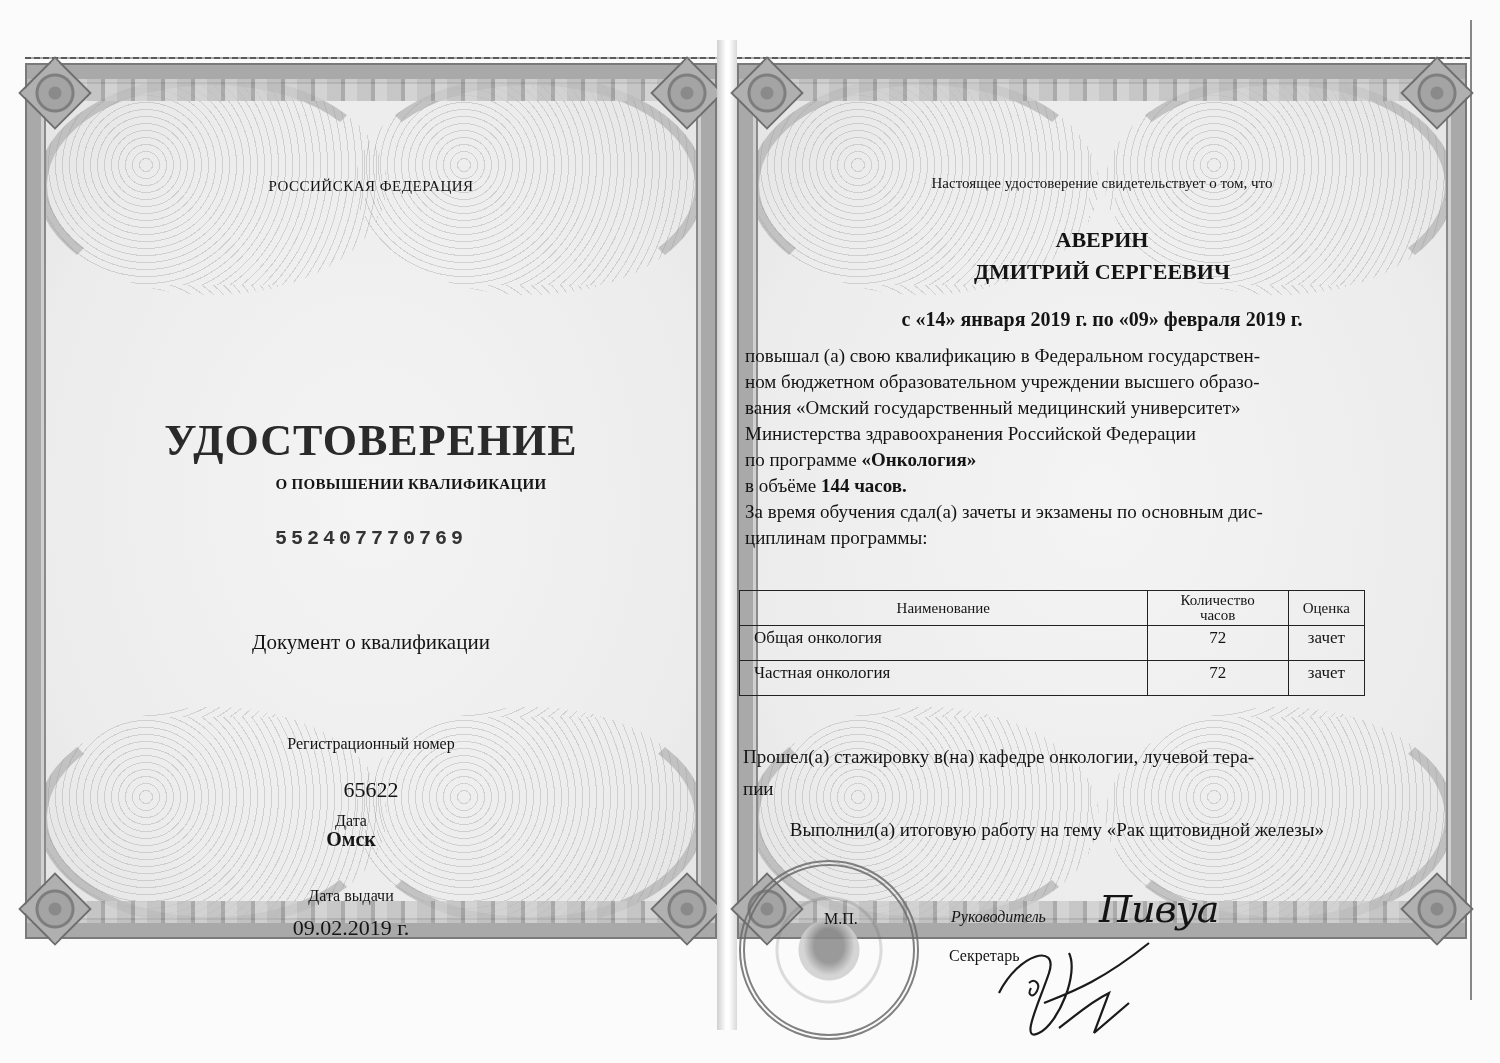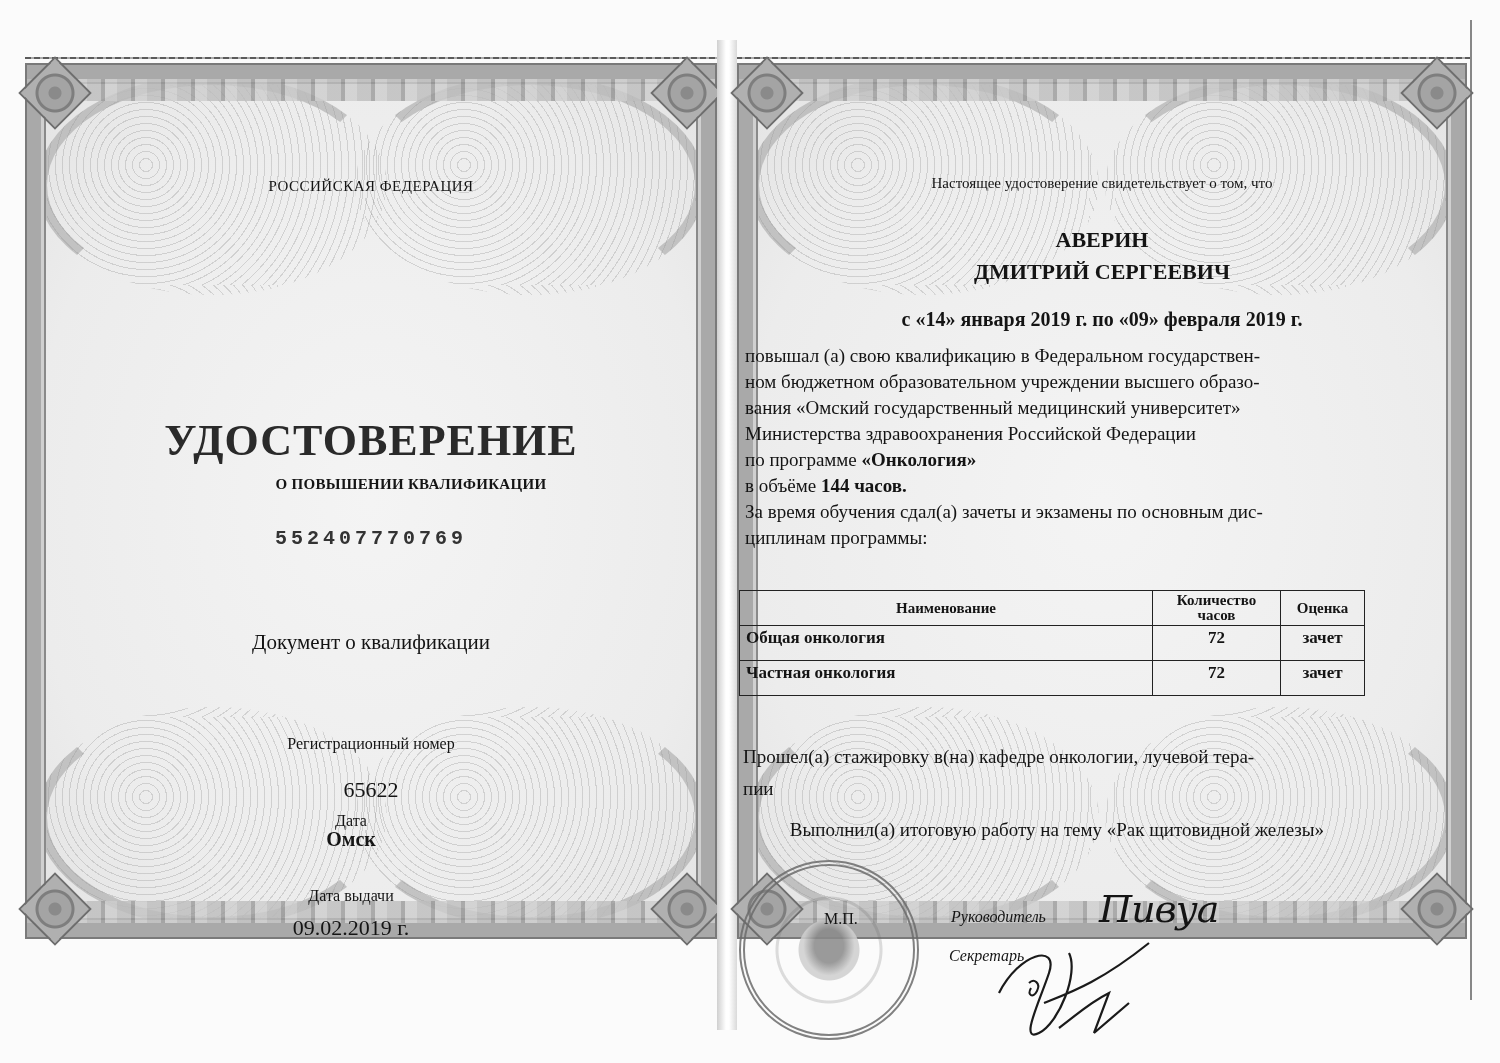--- a/index.html
+++ b/index.html
@@ -97,21 +97,21 @@
     font-size: 19px; line-height: 26px; text-align: justify; font-family: Liberation Serif, serif;
   }
   .body .line { display: block; }
   .body b { font-weight: bold; }
 
   table.grades {
     position: absolute; top: 525px; left: 0px; width: 626px;
     border-collapse: collapse; font-size: 17px;
   }
   table.grades th, table.grades td {
-    border: 1.5px solid #222; padding: 2px 6px; font-weight: bold;
+    border: 1.5px solid #222; padding: 2px 14px; font-weight: normal;
   }
   table.grades th { font-size: 15px; line-height: 15px; height: 30px; }
   table.grades td { height: 30px; vertical-align: top; }
   table.grades td.c { text-align: center; }
   .col-name { width: 400px; }
   .col-hours { width: 115px; }
 
   .internship { top: 676px; left: 4px; width: 620px; font-size: 19px; line-height: 32px; }
   .final-work { top: 754px; left: -2px; width: 640px; font-size: 19px; text-align: center; }
 
@@ -120,21 +120,21 @@
     border: 6px double #6c6c6c; box-sizing: border-box;
     background: radial-gradient(circle,#cfcfcf 0 30px, transparent 31px 50px, rgba(100,100,100,.25) 51px 53px, transparent 54px 80px);
     opacity: .85;
   }
   .stamp-eagle {
     position: absolute; left: 58px; top: 50px; width: 52px; height: 60px;
     background: radial-gradient(ellipse,#8a8a8a 0 40%,transparent 70%);
   }
   .mp { position: absolute; top: 845px; left: 85px; font-size: 16px; }
   .sig-head-label { position: absolute; top: 843px; left: 212px; font-size: 16px; font-style: italic; }
-  .sig-sec-label { position: absolute; top: 882px; left: 210px; font-size: 16px; font-style: italic; }
+  .sig-sec-label { position: absolute; top: 882px; left: 210px; font-size: 16px; }
   .sig-head { position: absolute; top: 822px; left: 360px; font-size: 38px; font-style: italic; font-family: "DejaVu Serif", serif; letter-spacing: -1px; }
   .sig-sec { position: absolute; left: 250px; top: 868px; width: 170px; height: 120px; }
 </style>
 </head>
 <body>
 
 <div class="scan">
   <div class="rule-top"></div>
   <div class="rule-right"></div>
 

